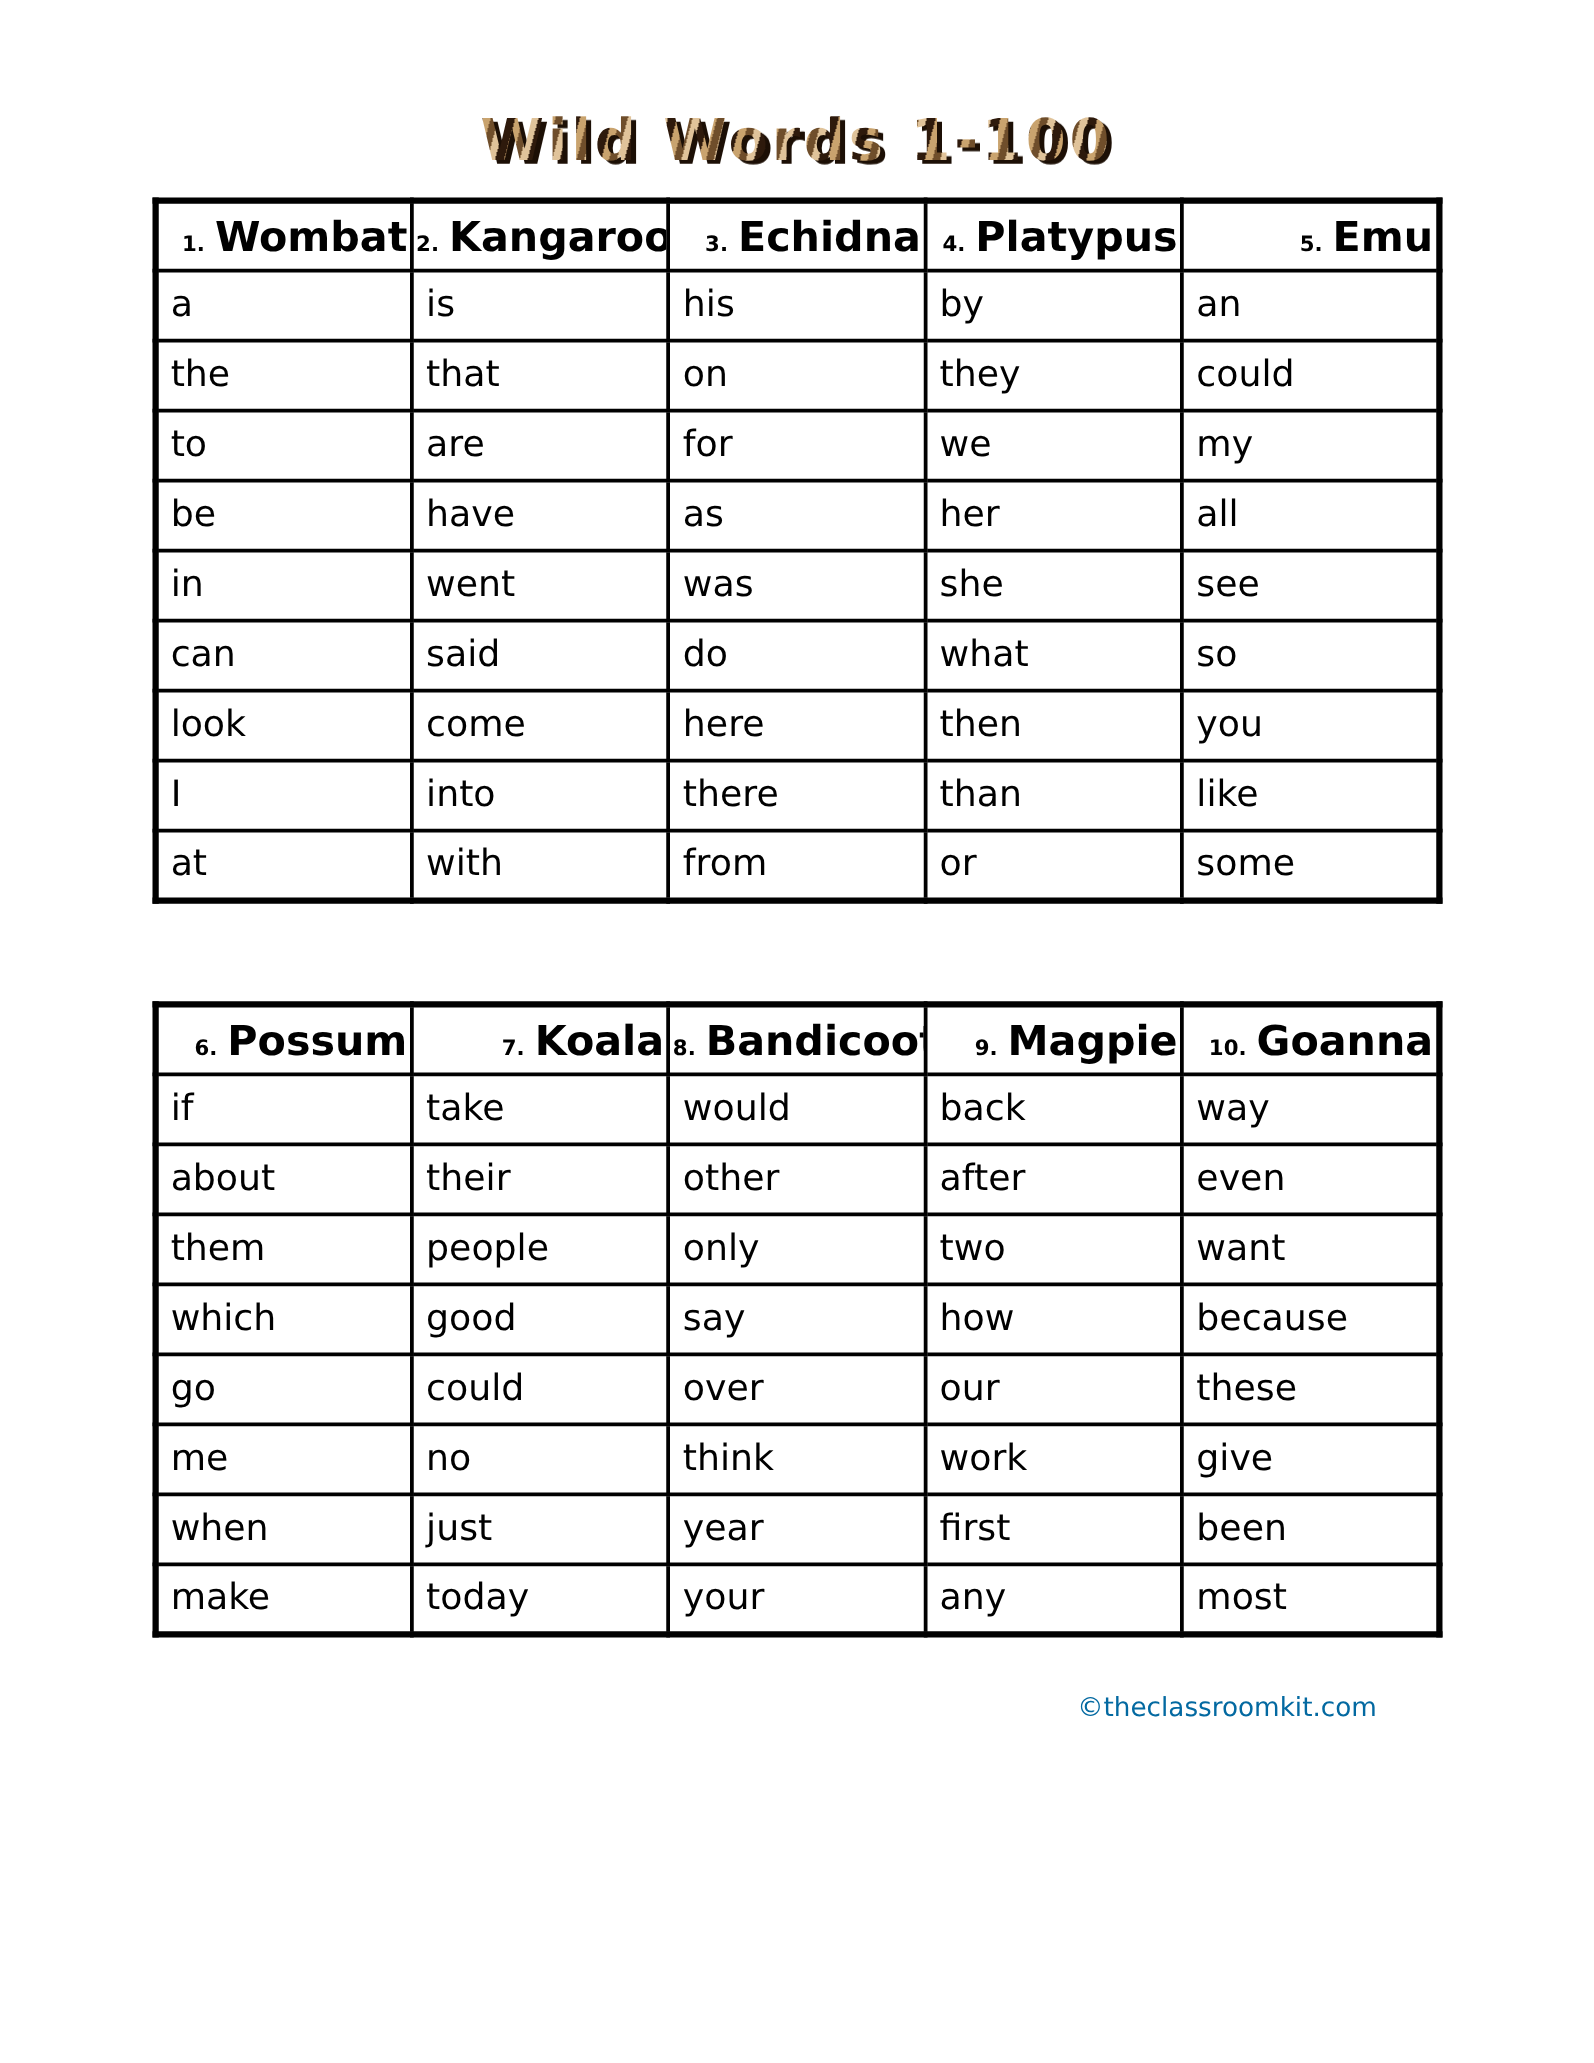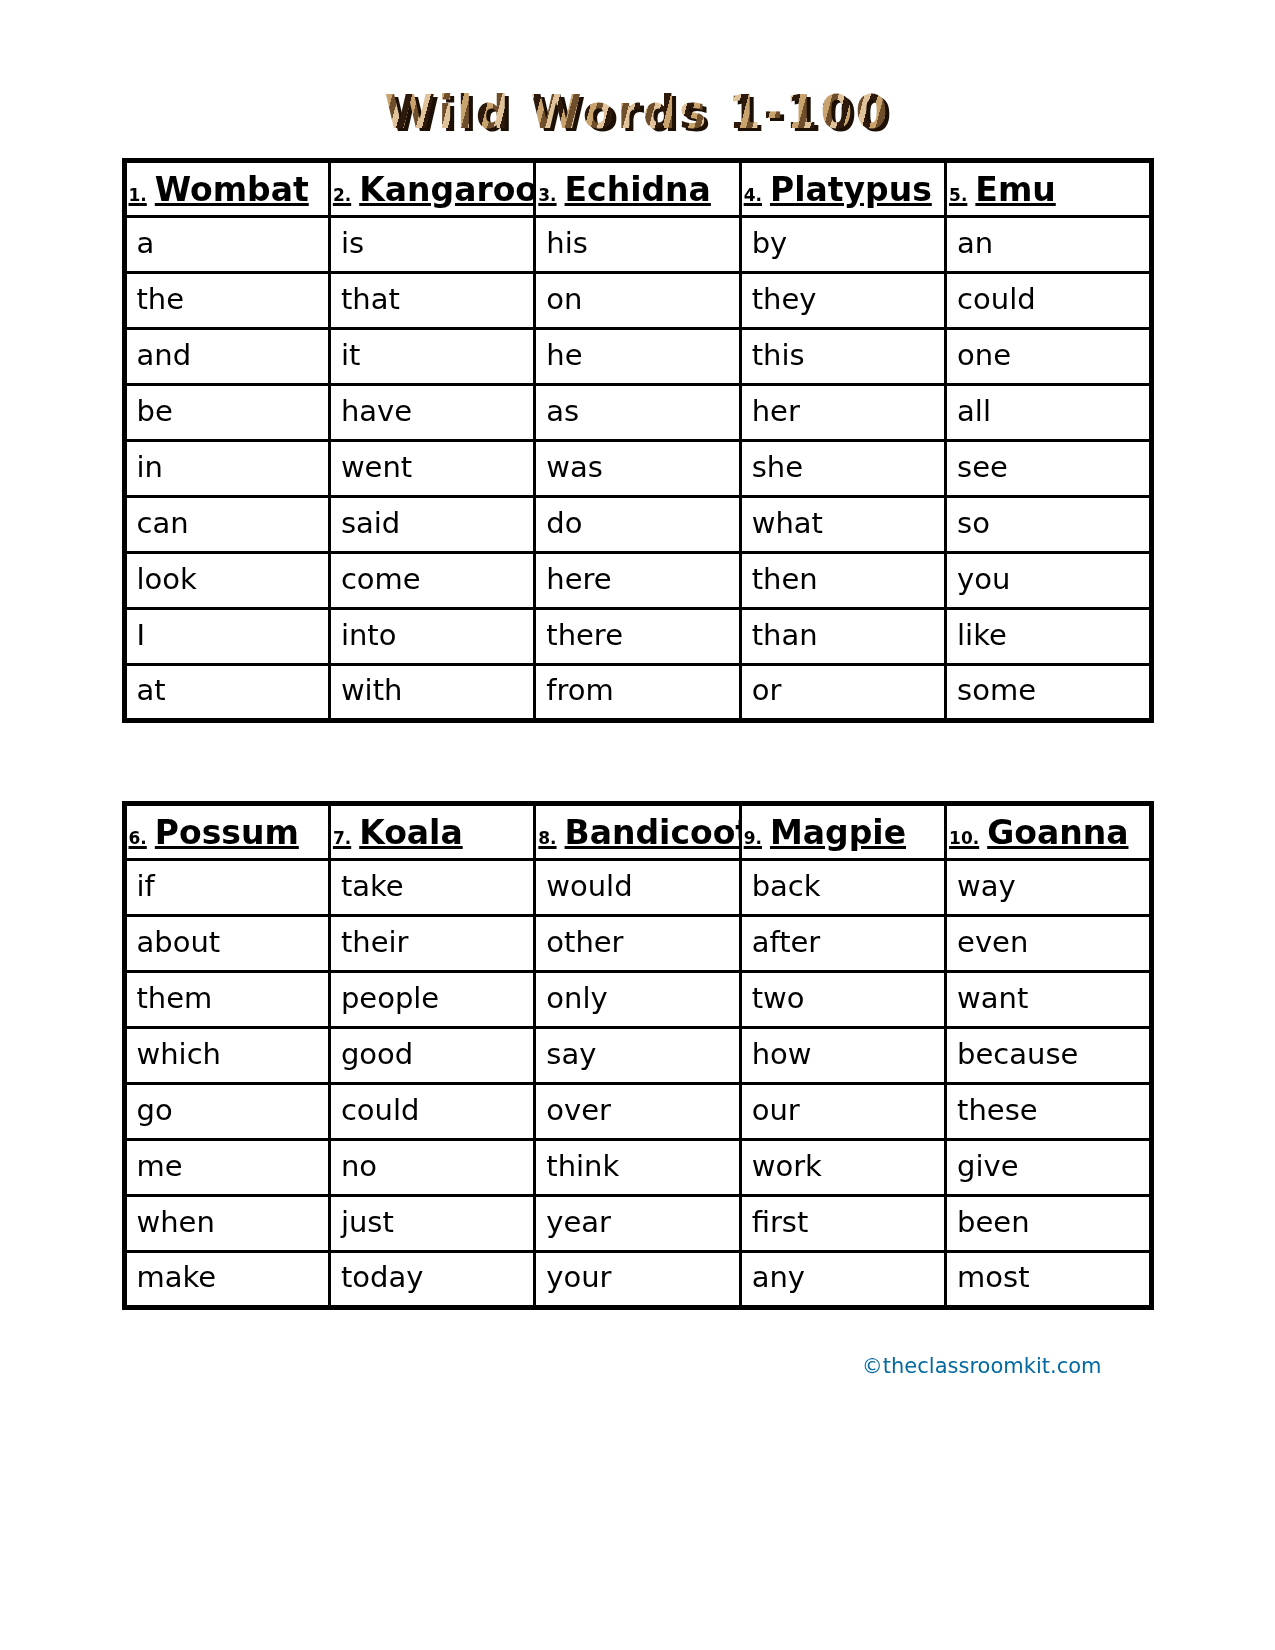--- a/index.html
+++ b/index.html
@@ -60,26 +60,25 @@
   table.words-table col { width: 20%; }
   table.words-table th,
   table.words-table td {
     border: 3px solid #000000;
     box-sizing: border-box;
     height: 56px;
     overflow: hidden;
     white-space: nowrap;
   }
   table.words-table th {
-    text-align: left;
+    text-align: right;
     vertical-align: middle;
     font-weight: bold;
     font-size: 33px;
     padding: 2px 2px;
-    text-decoration: underline;
   }
   table.words-table th .hnum {
     font-size: 17px;
     font-weight: bold;
     margin-right: 8px;
     vertical-align: baseline;
   }
   table.words-table td {
     text-align: left;
     vertical-align: middle;
@@ -130,25 +129,25 @@
             <td>an</td>
           </tr>
           <tr>
             <td>the</td>
             <td>that</td>
             <td>on</td>
             <td>they</td>
             <td>could</td>
           </tr>
           <tr>
-            <td>and</td>
-            <td>it</td>
-            <td>he</td>
-            <td>this</td>
-            <td>one</td>
+            <td>to</td>
+            <td>are</td>
+            <td>for</td>
+            <td>we</td>
+            <td>my</td>
           </tr>
           <tr>
             <td>be</td>
             <td>have</td>
             <td>as</td>
             <td>her</td>
             <td>all</td>
           </tr>
           <tr>
             <td>in</td>

